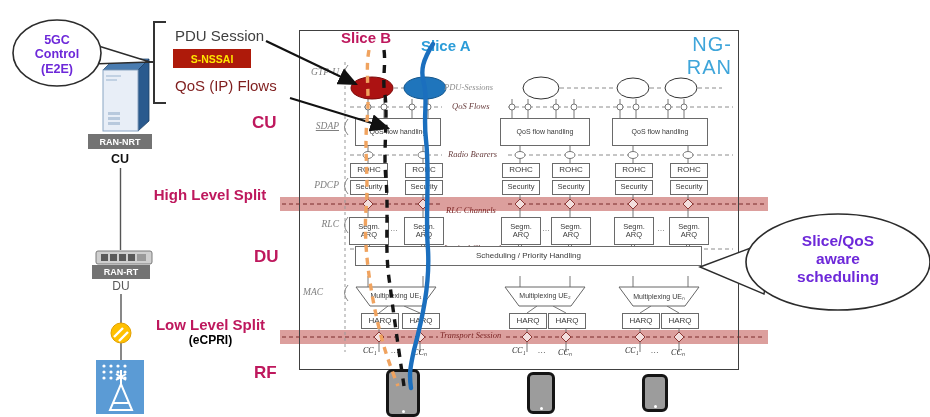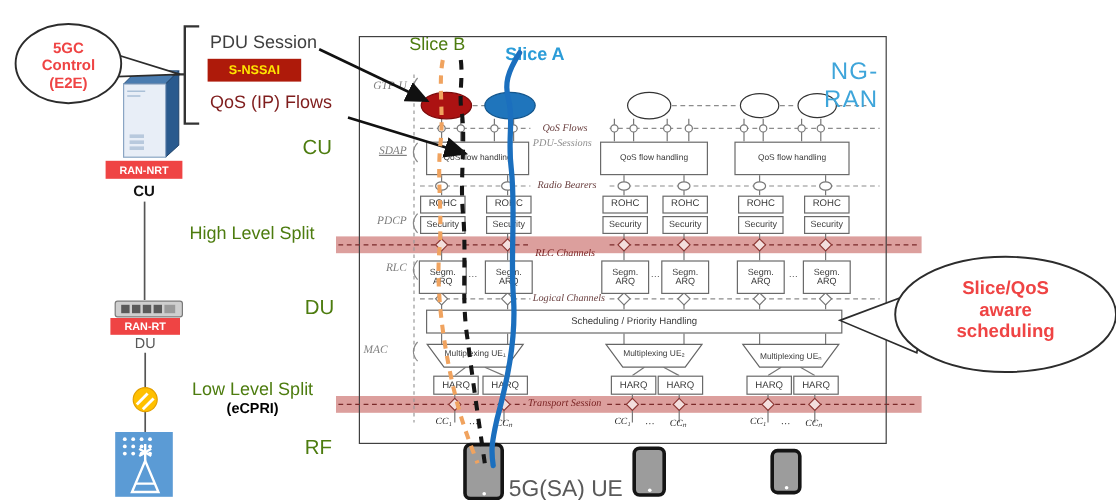--- a/index.html
+++ b/index.html
@@ -24,33 +24,33 @@
   
   .ital{position:absolute;font-family:"Liberation Serif",serif;font-style:italic;white-space:nowrap;}
   .layerlab{color:#7f7f7f;font-size:9.5px;}
   .chan{color:#6b4040;font-size:8.5px;}
   .chan-pdu{color:#8f8f8f;}
   .chan-band{color:#7a2424;}
   .cc{position:absolute;display:flex;justify-content:space-between;font-family:"Liberation Serif",serif;
       font-style:italic;font-size:8px;color:#222;}
 
   
-  .redbold{color:#4d7c0f;font-weight:normal;}
+  .redbold{color:#be185d;font-weight:bold;}
   .center{text-align:center;}
-  .badge{position:absolute;background:#ef4444;color:#fff;font-weight:bold;font-size:9px;
+  .badge{position:absolute;background:#737373;color:#fff;font-weight:bold;font-size:9px;
          display:flex;align-items:center;justify-content:center;}
   .snssai{position:absolute;background:#AE1A0A;color:#FFE600;font-weight:bold;font-size:10.5px;
           display:flex;align-items:center;justify-content:center;}
 
   .phone{position:absolute;border:3px solid #151515;border-radius:6px;background:#9c9c9c;}
   .phone::after{content:"";position:absolute;left:50%;bottom:1px;width:3px;height:3px;margin-left:-1.5px;
                 border-radius:50%;background:#fff;}
 
-  .bubtxt{position:absolute;font-weight:bold;color:#ef4444;text-align:center;line-height:1.15;}
-  .thin{font-weight:300;margin-top:16px;}
+  .bubtxt{position:absolute;font-weight:bold;color:#6d28d9;text-align:center;line-height:1.15;}
+  .thin{font-weight:300;}
 </style>
 </head>
 <body>
 
 <div id="stage">
 
   <div class="band" style="top:197px;"></div>
   <div class="band" style="top:330px;"></div>
 
   <div id="dbox"></div>
@@ -228,21 +228,21 @@
   <div class="abs z2 thin" style="left:648px;top:33px;width:84px;text-align:right;font-size:20px;letter-spacing:1px;color:#3EA5DA;">NG-RAN</div>
   <div class="abs z2 redbold" style="left:341px;top:29px;font-size:15px;">Slice B</div>
   <div class="abs z2" style="left:421px;top:37px;font-size:15px;font-weight:bold;color:#2B9CD8;">Slice A</div>
 
   <div class="ital layerlab z2 abs" style="left:303px;top:67px;width:36px;text-align:right;">GTP-U</div>
   <div class="ital layerlab z2 abs" style="left:303px;top:121px;width:36px;text-align:right;text-decoration:underline;">SDAP</div>
   <div class="ital layerlab z2 abs" style="left:303px;top:180px;width:36px;text-align:right;">PDCP</div>
   <div class="ital layerlab z2 abs" style="left:303px;top:219px;width:36px;text-align:right;">RLC</div>
   <div class="ital layerlab z2 abs" style="left:295px;top:287px;width:36px;text-align:center;">MAC</div>
 
-  <div class="ital chan chan-pdu z2 abs" style="left:444px;top:82px;margin-top:32px;">PDU-Sessions</div>
+  <div class="ital chan chan-pdu z2 abs" style="left:444px;top:82px;">PDU-Sessions</div>
   <div class="ital chan z2 abs" style="left:452px;top:101px;">QoS Flows</div>
   <div class="ital chan z2 abs" style="left:448px;top:149px;">Radio Bearers</div>
   <div class="ital chan chan-band z2 abs" style="left:446px;top:205px;">RLC Channels</div>
   <div class="ital chan z2 abs" style="left:444px;top:243px;">Logical Channels</div>
   <div class="ital chan chan-band z2 abs" style="left:440px;top:330px;">Transport Session</div>
 
   <div class="box f7 z2" style="left:355px;top:118px;width:84px;height:26px;">QoS flow handling</div>
   <div class="box f7 z2" style="left:500px;top:118px;width:88px;height:26px;">QoS flow handling</div>
   <div class="box f7 z2" style="left:612px;top:118px;width:94px;height:26px;">QoS flow handling</div>
 
@@ -263,21 +263,21 @@
   <div class="box f75 z2" style="left:349px;top:217px;width:38px;height:26px;">Segm. ARQ</div>
   <div class="box f75 z2" style="left:404px;top:217px;width:38px;height:26px;">Segm. ARQ</div>
   <div class="abs z2" style="left:390px;top:224px;font-size:8px;color:#555;">…</div>
   <div class="box f75 z2" style="left:501px;top:217px;width:38px;height:26px;">Segm. ARQ</div>
   <div class="box f75 z2" style="left:551px;top:217px;width:38px;height:26px;">Segm. ARQ</div>
   <div class="abs z2" style="left:542px;top:224px;font-size:8px;color:#555;">…</div>
   <div class="box f75 z2" style="left:614px;top:217px;width:38px;height:26px;">Segm. ARQ</div>
   <div class="box f75 z2" style="left:669px;top:217px;width:38px;height:26px;">Segm. ARQ</div>
   <div class="abs z2" style="left:657px;top:224px;font-size:8px;color:#555;">…</div>
 
-  <div class="box f8 z2" style="left:355px;top:258px;width:345px;height:18px;">Scheduling / Priority Handling</div>
+  <div class="box f8 z2" style="left:355px;top:246px;width:345px;height:18px;">Scheduling / Priority Handling</div>
 
   <div class="abs z2 center f7" style="left:356px;top:292px;width:80px;color:#3a3a3a;">Multiplexing UE₁</div>
   <div class="abs z2 center f7" style="left:505px;top:292px;width:80px;color:#3a3a3a;">Multiplexing UE₂</div>
   <div class="abs z2 center f7" style="left:619px;top:292px;width:80px;color:#3a3a3a;">Multiplexing UEₙ</div>
 
   <div class="box f8 z2" style="left:361px;top:313px;width:36px;height:14px;">HARQ</div>
   <div class="box f8 z2" style="left:402px;top:313px;width:36px;height:14px;">HARQ</div>
   <div class="box f8 z2" style="left:509px;top:313px;width:36px;height:14px;">HARQ</div>
   <div class="box f8 z2" style="left:548px;top:313px;width:36px;height:14px;">HARQ</div>
   <div class="box f8 z2" style="left:622px;top:313px;width:36px;height:14px;">HARQ</div>
@@ -295,21 +295,20 @@
   </div>
   <div class="cc z2" style="left:625px;top:346px;width:60px;">
     <span>CC₁</span>
       <span>…</span>
       <span>CCₙ</span>
   </div>
 
   <div class="phone z2" style="left:386px;top:369px;width:28px;height:42px;"></div>
   <div class="phone z2" style="left:527px;top:372px;width:22px;height:36px;"></div>
   <div class="phone z2" style="left:642px;top:374px;width:20px;height:32px;"></div>
-  <div class="abs z2 thin" style="left:424px;top:381px;font-size:19px;color:#595959;">5G(SA) UE</div>
 
   <svg id="overlay" class="layer" viewBox="0 0 930 417">
     <defs>
       <marker id="arw" markerWidth="9" markerHeight="8" refX="8" refY="4" orient="auto">
         <polygon points="0,0 9,4 0,8" fill="#111"></polygon>
       </marker>
     </defs>
 
     <path d="M166 22H154V103H166 M154 62H143" stroke="#333" stroke-width="2" fill="none"></path>
 

